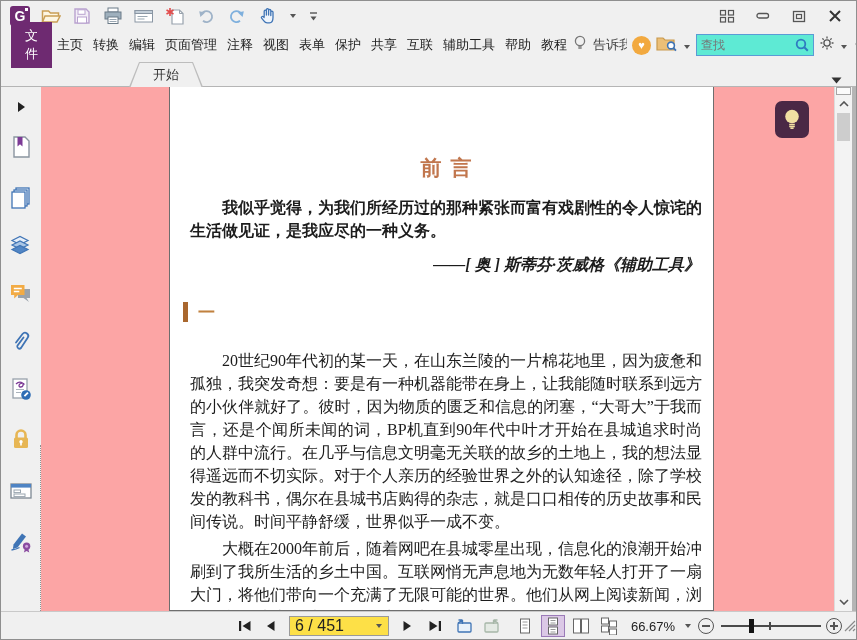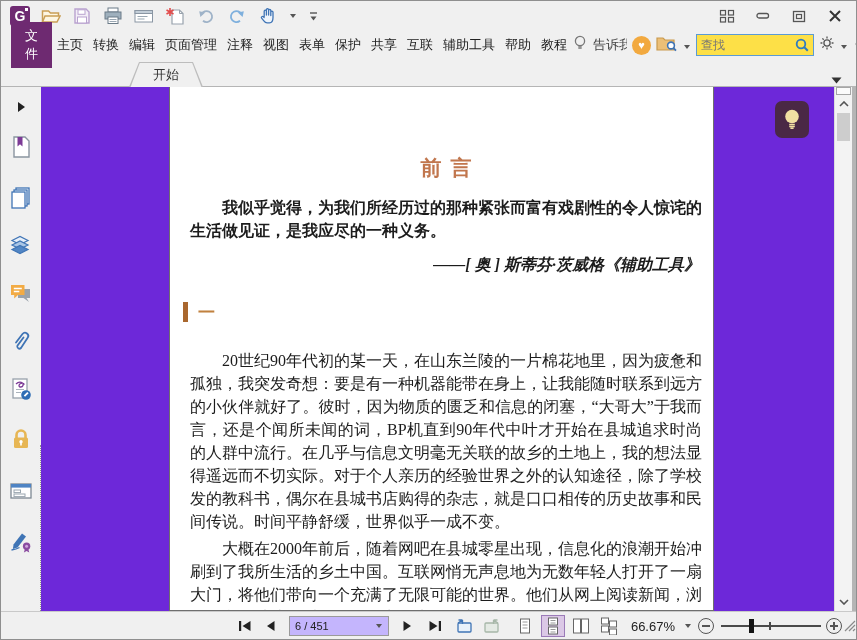--- a/index.html
+++ b/index.html
@@ -21,21 +21,21 @@
   .wctl { width:30px; height:24px; display:flex; align-items:center; justify-content:center; }
 
   
   .menubar { position:absolute; top:30px; left:0; right:0; height:28px; display:flex; align-items:center; }
   .file-btn { margin-left:10px; background:#6e2a71; color:#fff; font-size:13px; padding:5px 14px; cursor:default; }
   .menu-item { font-size:13px; color:#222; padding:5px 5px; white-space:nowrap; }
   .menu-right { margin-left:auto; display:flex; align-items:center; gap:5px; padding-right:3px; }
   .tellme-label { font-size:13px; color:#444; width:34px; overflow:hidden; white-space:nowrap; }
   .heart-badge { width:19px; height:19px; border-radius:50%; background:#f2a93f; color:#fff;
                  font-size:11px; display:flex; align-items:center; justify-content:center; }
-  .search-box { width:118px; height:22px; background:#fde047; border:1px solid #5b9bd5;
+  .search-box { width:118px; height:22px; background:#5eead4; border:1px solid #5b9bd5;
                 display:flex; align-items:center; }
   .search-box input { flex:1; min-width:0; border:none; outline:none; font-size:12px; padding:0 4px;
                       font-family:inherit; color:#333; background:transparent; }
 
   
   .tabbar { position:absolute; top:58px; left:0; right:0; height:28px; }
   .tabbar-line { position:absolute; left:0; right:0; bottom:0; height:1px; background:#b5b5b5; }
   .tabs { position:absolute; left:128px; top:3px; height:25px; display:flex; }
   .tab { position:relative; height:25px; clip-path:polygon(10px 0, calc(100% - 10px) 0, 100% 100%, 0 100%);
          background:#bdbdbd; z-index:2; }
@@ -46,21 +46,21 @@
   .tab.active .tab-fill { background:#fff; }
   .tab-close { font-size:14px; color:#222; line-height:1; font-weight:bold; }
   .tab-overflow { position:absolute; right:14px; top:11px; }
 
   
   .content { position:absolute; top:86px; left:0; right:0; bottom:28px; background:#f0f0f0; }
   .sidebar { position:absolute; left:0; top:0; bottom:0; width:40px; background:#f0f0f0; }
   .side-icon { position:absolute; left:8px; width:24px; height:24px; display:flex; align-items:center; justify-content:center; }
   .splitter-dots { position:absolute; left:39px; top:358px; bottom:0; width:0; border-left:1px dotted #8f8f8f; }
 
-  .docarea { position:absolute; left:40px; right:22px; top:0; bottom:0; background:#6d28d9; overflow:hidden; }
+  .docarea { position:absolute; left:40px; right:22px; top:0; bottom:0; background:#fca5a5; overflow:hidden; }
   .page { position:absolute; left:128px; top:0; width:545px; height:100%;
           background:#fff; border:1px solid #6e6e6e; border-top:none; overflow:hidden; }
   .page-text { position:absolute; left:20px; top:0; width:512px; color:#1c1c1c;
                font-family:"Liberation Serif","DejaVu Serif",serif; font-size:16px; line-height:23px; }
   .doc-heading { margin-top:70px; text-align:center; font-size:21px; letter-spacing:9px; text-indent:9px;
                  color:#c1764d; font-weight:bold; }
   .doc-quote { margin-top:16px; text-indent:2em; text-align:justify; font-weight:bold; }
   .doc-attribution { margin-top:11px; text-align:right; font-weight:bold; font-style:italic; padding-right:2px; }
   .doc-section { margin-top:25px; display:flex; align-items:center; height:22px; margin-left:-7px; }
   .section-bar { width:5px; height:20px; background:#a9672e; margin-right:10px; }
@@ -76,21 +76,21 @@
   .scroll-split { position:absolute; top:0; left:1px; right:1px; height:8px; background:#fbfbfb; border:1px solid #a6a6a6; }
   .scroll-up { position:absolute; top:10px; left:0; right:0; height:14px; display:flex; align-items:center; justify-content:center; }
   .scroll-thumb { position:absolute; top:26px; left:2px; right:2px; height:28px; background:#cdcdcd; }
   .scroll-down { position:absolute; bottom:2px; left:0; right:0; height:14px; display:flex; align-items:center; justify-content:center; }
   .right-edge { position:absolute; right:0; top:0; bottom:0; width:4px; background:#b5b5b5; }
 
   
   .statusbar { position:absolute; left:0; right:0; bottom:0; height:28px; background:#f0f0f0;
                border-top:1px solid #c9c9c9; }
   .sb { position:absolute; top:4px; height:20px; display:flex; align-items:center; justify-content:center; }
-  .pagebox { background:#c4b5fd; border:1px solid #9a9a9a; font-size:11px; color:#222;
+  .pagebox { background:#fde047; border:1px solid #9a9a9a; font-size:16px; color:#222;
              justify-content:space-between; padding:0 5px; }
   .viewchip { width:24px; height:22px; top:3px; }
   .viewchip.active { background:#dbc8e6; border:1px solid #9b7bb8; }
   .zoom-text { font-size:13px; color:#222; justify-content:flex-end; }
   .circle-btn { width:16px; height:16px; border:1.4px solid #555; border-radius:50%; position:relative; }
   .circle-btn .h { position:absolute; left:3px; right:3px; top:6.1px; height:1.6px; background:#555; }
   .circle-btn .v { position:absolute; top:3px; bottom:3px; left:6.1px; width:1.6px; background:#555; }
   .slider-track { position:absolute; top:13px; height:2px; background:#4a4a4a; }
   .slider-handle { position:absolute; top:-6px; width:5px; height:14px; background:#141414; }
   .slider-tick { position:absolute; top:-3px; width:2px; height:8px; background:#4a4a4a; }

